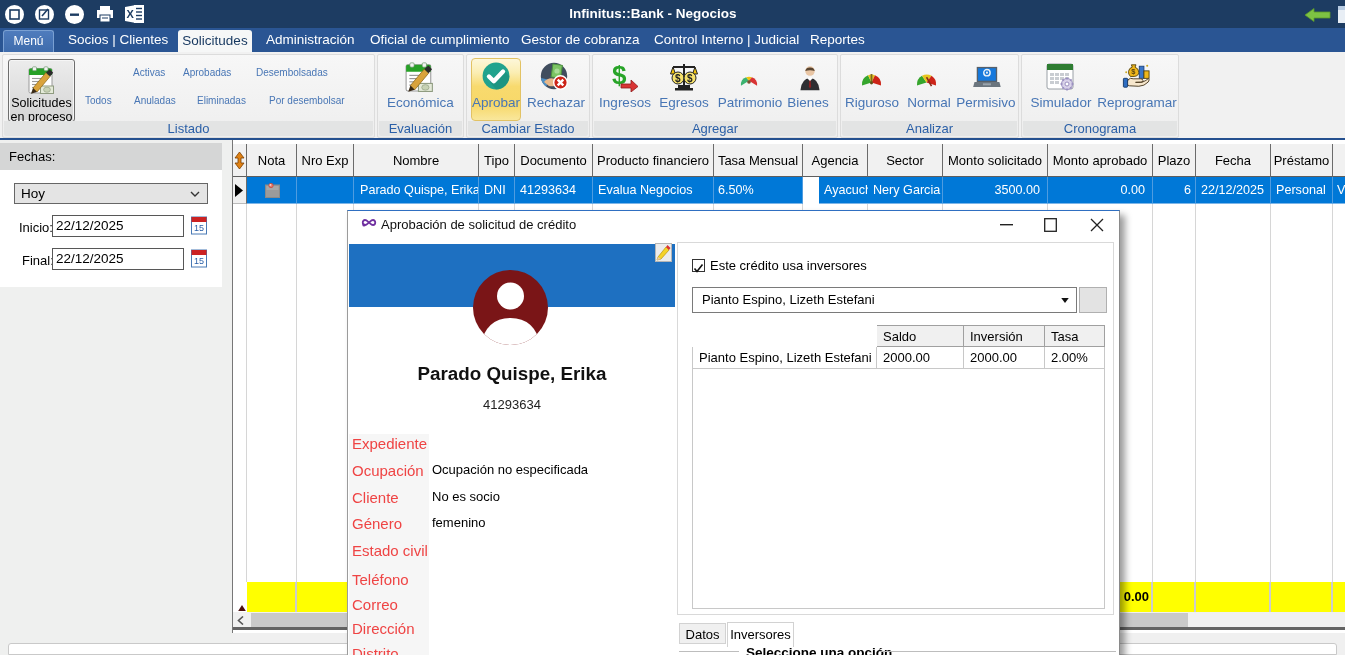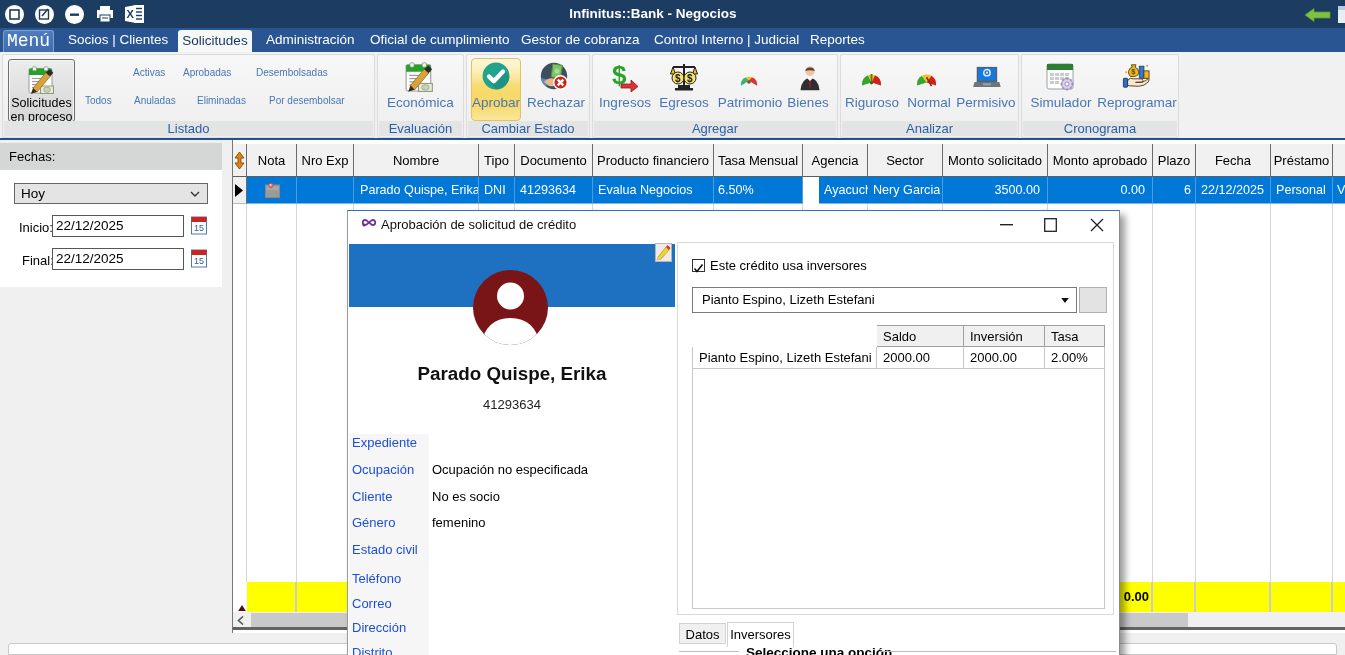--- a/index.html
+++ b/index.html
@@ -8,21 +8,21 @@
 .abs { position:absolute; }
 
 
 #titlebar { left:0; top:0; width:1345px; height:28px; background:#1d3c62; }
 .tb-circle { position:absolute; top:5px; width:19px; height:19px; border-radius:50%; background:#fff; }
 #title-text { position:absolute; left:0; top:0; width:1306px; height:28px; line-height:28px; text-align:center; color:#fff; font-size:13.5px; font-weight:bold; }
 
 
 #menubar { left:0; top:28px; width:1345px; height:24px; background:#2a5593; }
 .menu-item { position:absolute; top:0; height:24px; line-height:24px; color:#fff; font-size:13.5px; white-space:nowrap; }
-#menu-btn { position:absolute; left:3px; top:2px; width:51px; height:38px; background:linear-gradient(#4f7cbd,#33609f); border:1px solid #7aa0d2; border-bottom:none; border-radius:3px 3px 0 0; color:#fff; font-size:18px; text-align:center; line-height:21px;font-family:Liberation Mono, monospace; }
+#menu-btn { position:absolute; left:3px; top:2px; width:51px; height:38px; background:linear-gradient(#4f7cbd,#33609f); border:1px solid #7aa0d2; border-bottom:none; border-radius:3px 3px 0 0; color:#fff; font-size:12px; text-align:center; line-height:21px; }
 #tab-sol { position:absolute; left:178px; top:2px; width:74px; height:22px; background:#f6f7f7; border-radius:3px 3px 0 0; color:#16375f; font-size:13.5px; text-align:center; line-height:22px; }
 
 
 #ribbon { left:0; top:52px; width:1345px; height:88px; background:#f1f1f1; border-bottom:2px solid #25508f; }
 .rgroup { position:absolute; top:2px; height:84px; background:linear-gradient(#f7f7f7,#eeeeee); border:1px solid #dcdcdc; border-radius:2px; }
 .rglabel { position:absolute; left:1px; right:1px; bottom:1px; height:15px; background:#e3e4e4; color:#2a5fa7; font-size:13px; text-align:center; line-height:15px; border-radius:0 0 2px 2px; }
 .rlink { position:absolute; color:#4876b5; font-size:10px; white-space:nowrap; }
 .ribtn-label { position:absolute; color:#4876b5; font-size:13.5px; text-align:center; white-space:nowrap; }
 #bigbtn { position:absolute; left:5px; top:4px; width:67px; height:63px; background:linear-gradient(#ececec,#d5d5d5); border:1px solid #6e6e6e; border-radius:3px; box-shadow:inset 0 0 0 1px #f6f6f6; }
 #bigbtn .txt { position:absolute; left:0; top:37px; width:100%; text-align:center; font-size:12.5px; line-height:13.5px; color:#000; }
@@ -52,21 +52,21 @@
 #modal { left:347px; top:210px; width:773px; height:445px; background:#fff; border-top:1px solid #2f6fc1; border-left:1px solid #9b9b9b; border-right:1px solid #8a8a8a; box-shadow:5px 5px 7px rgba(0,0,0,0.4); }
 #mtitle { position:absolute; left:0; top:0; width:100%; height:28px; background:#fff; }
 #mtitle .t { position:absolute; left:33px; top:0; height:28px; line-height:28px; font-size:13px; color:#101010; }
 #leftcard { position:absolute; left:1px; top:28px; width:326px; height:417px; background:#fff; }
 #blueband { position:absolute; left:0; top:5px; width:326px; height:63px; background:#1e70c1; }
 #pencilbtn { position:absolute; left:306px; top:4px; width:17px; height:19px; background:#ececec; border:1px solid #b5b5b5; }
 #avatar { position:absolute; left:124px; top:31px; width:75px; height:75px; border-radius:50%; background:#7a1517; overflow:hidden; }
 #mname { position:absolute; left:0; top:124px; width:326px; text-align:center; font-size:18.8px; font-weight:bold; color:#111; }
 #mid { position:absolute; left:0; top:158px; width:326px; text-align:center; font-size:13px; color:#222; }
 #fieldlabels { position:absolute; left:0px; top:195px; width:80px; height:222px; background:#f6f6f6; }
-.flabel { position:absolute; left:3px; font-size:13px; color:#1d4ed8; white-space:nowrap; }
+.flabel { position:absolute; left:3px; font-size:15px; color:#ef4444; white-space:nowrap; }
 .fvalue { position:absolute; left:83px; font-size:13px; color:#000; white-space:nowrap; }
 #rightpanel { position:absolute; left:329px; top:31px; width:437px; height:373px; background:#fff; border:1px solid #d9d9d9; }
 #checkbox { position:absolute; left:14px; top:16px; width:13px; height:13px; background:#fff; border:1px solid #333; }
 #combo { position:absolute; left:14px; top:44px; width:385px; height:26px; background:#fff; border:1px solid #7a7a7a; font-size:13px; line-height:24px; padding-left:9px; }
 #combobtn { position:absolute; left:401px; top:44px; width:28px; height:26px; background:#e3e3e3; border:1px solid #b0b0b0; }
 .thc { position:absolute; top:82px; height:22px; background:#f0f0f0; border:1px solid #a0a0a0; border-left:none; font-size:13px; line-height:21px; padding-left:6px; color:#000; }
 .tdc { position:absolute; top:104px; height:22px; background:#fff; border-right:1px solid #c8c8c8; border-bottom:1px solid #c8c8c8; font-size:13px; line-height:21px; padding-left:6px; color:#000; }
 #tablebody { position:absolute; left:14px; top:126px; width:413px; height:240px; background:#fff; border:1px solid #c8c8c8; border-top:none; }
 .tab { position:absolute; font-size:13px; color:#000; text-align:center; }
 #grpbox-title { position:absolute; font-size:13.5px; font-weight:bold; color:#000; }

